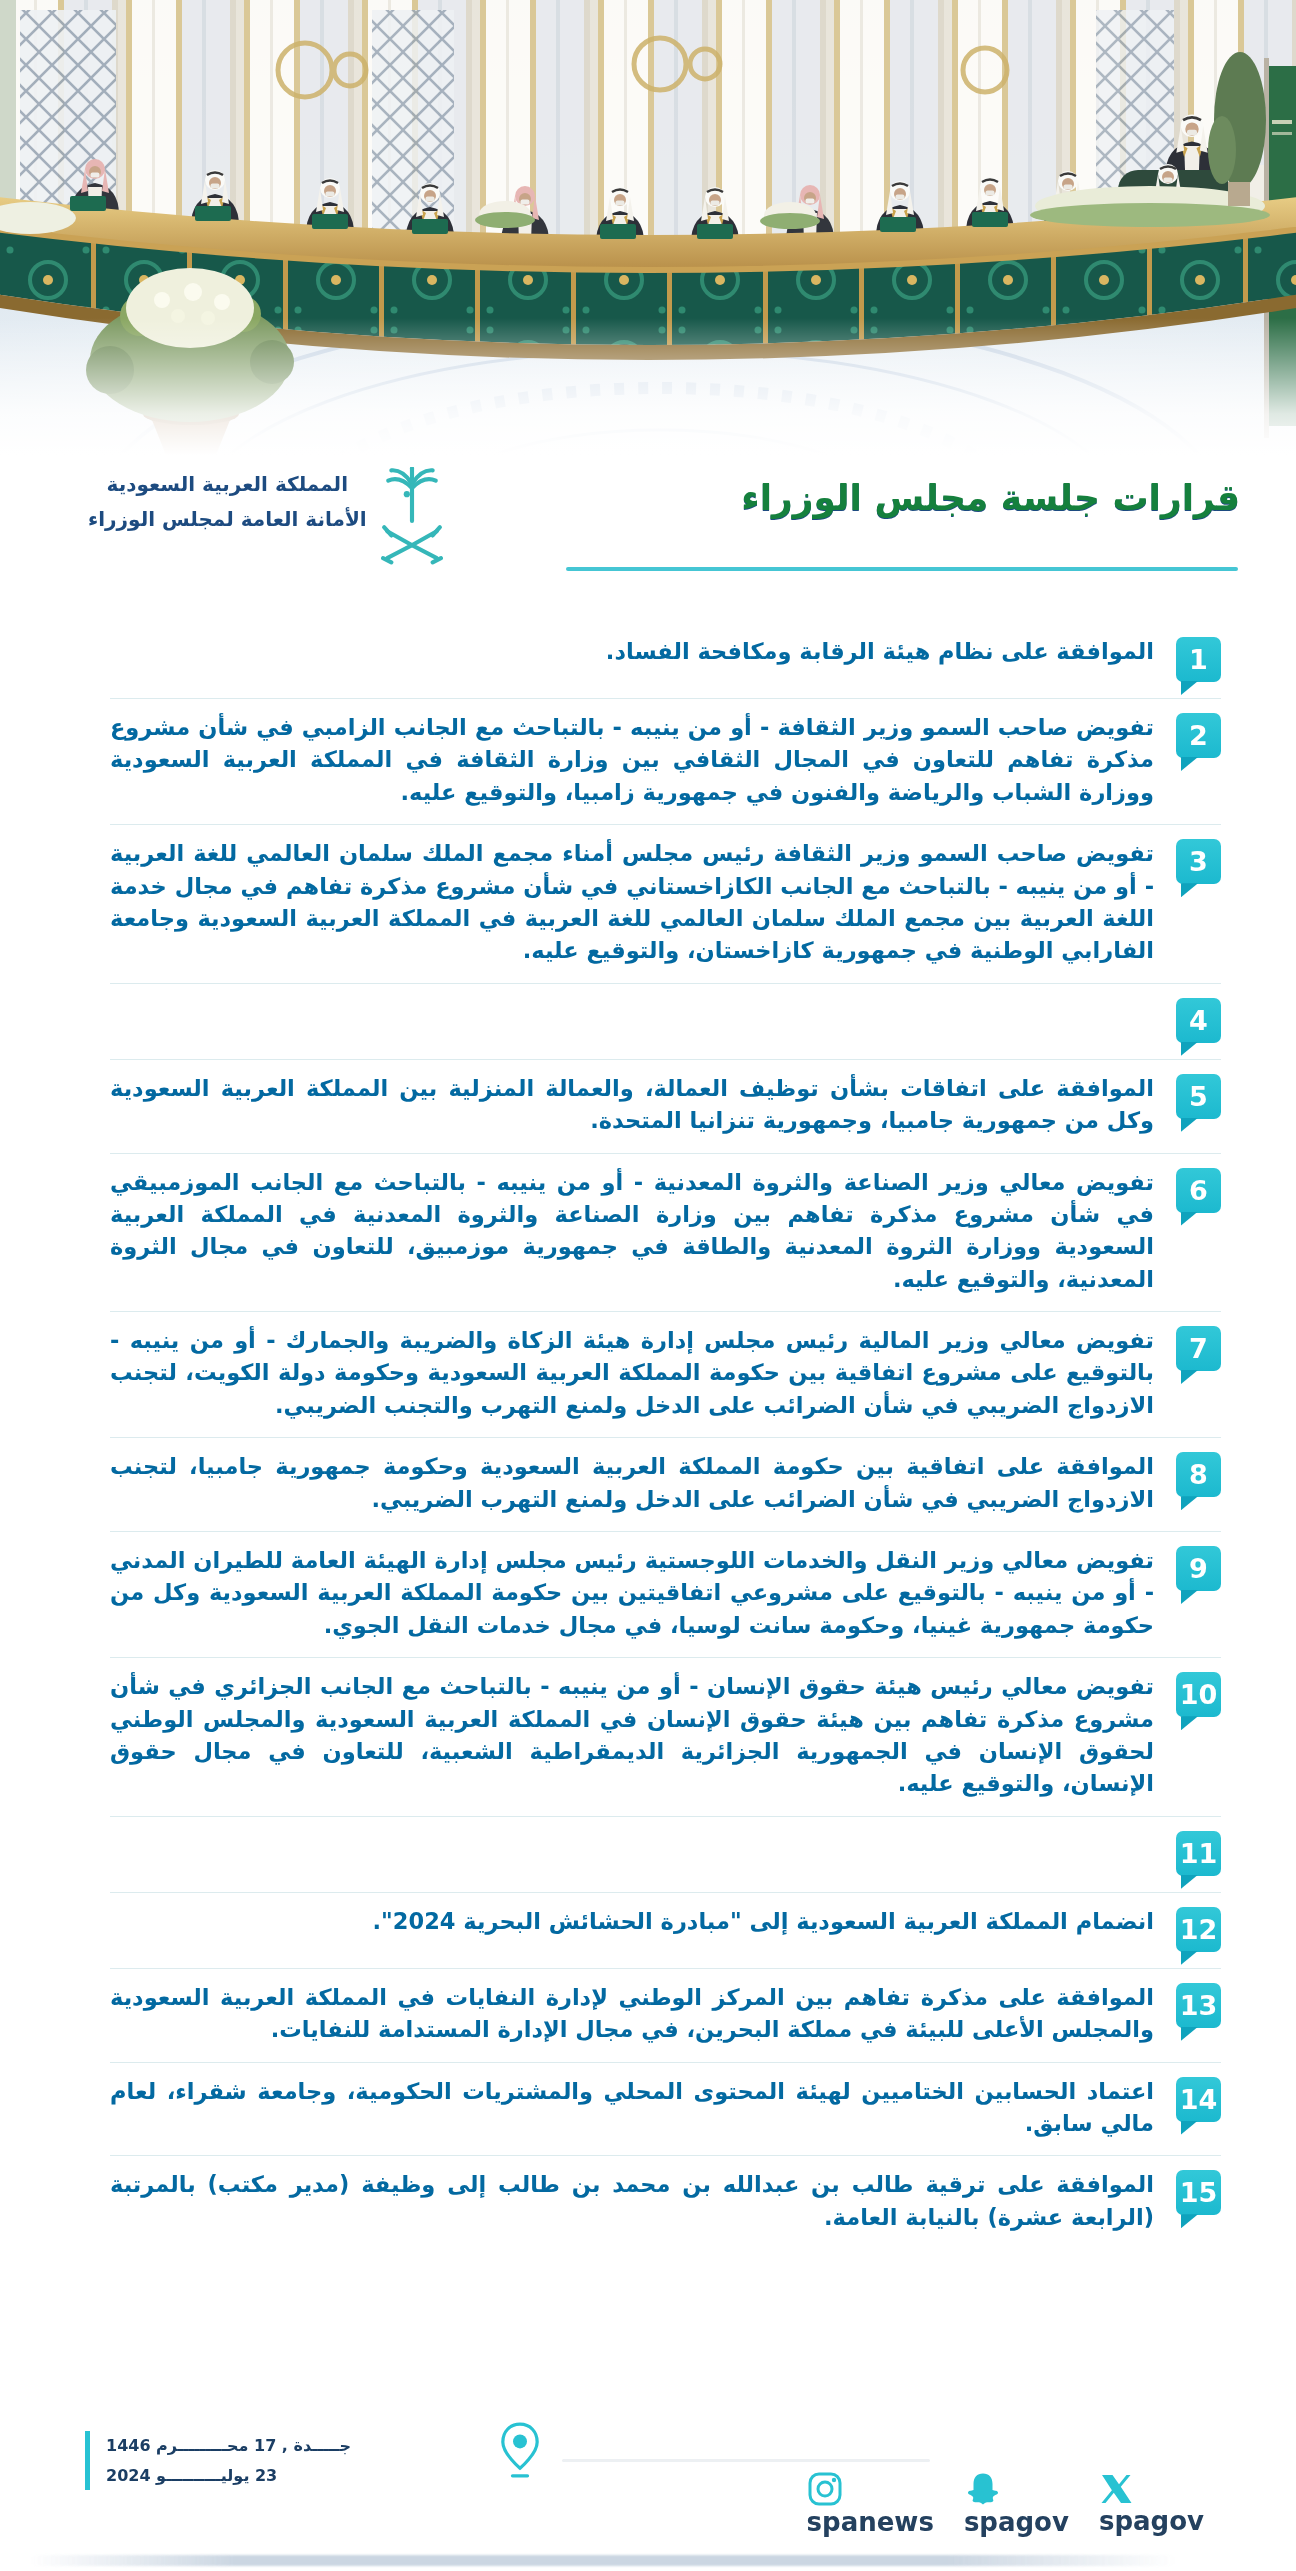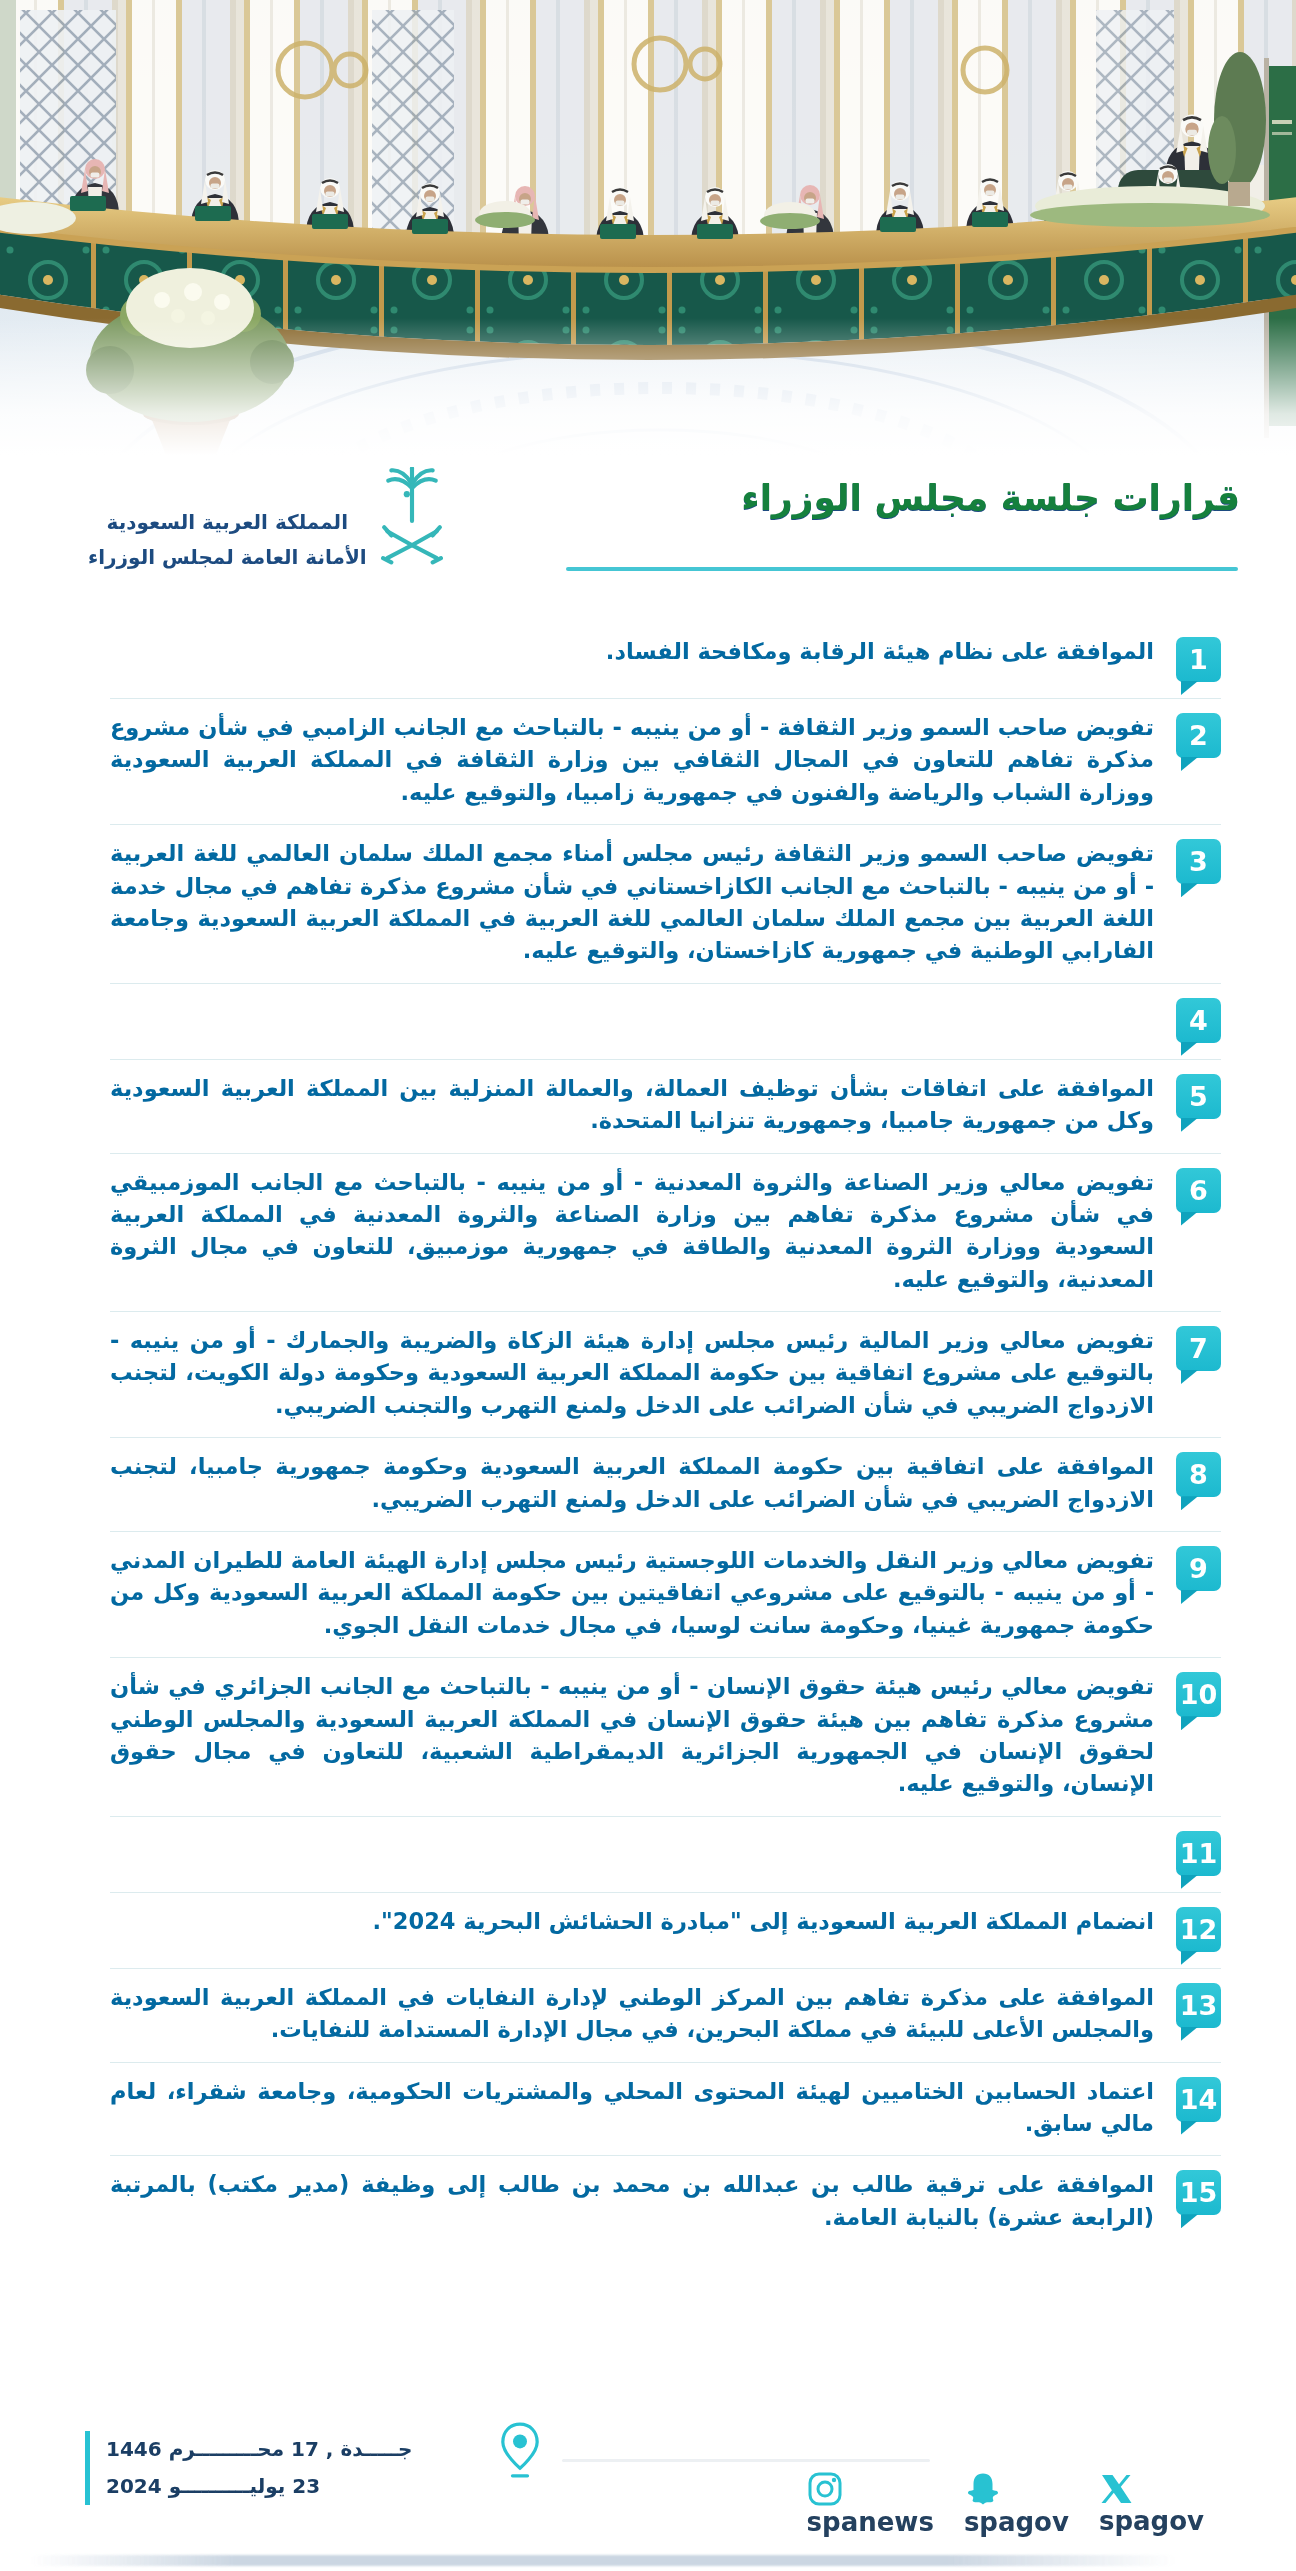--- a/index.html
+++ b/index.html
@@ -8,21 +8,21 @@
     position:relative; width:1296px; height:2571px; margin:0 auto;
     background:#ffffff; overflow:hidden;
   }
 
   
   .photo-banner { position:relative; width:1296px; height:455px; overflow:hidden; }
   .photo-banner svg { display:block; }
 
   
   .header { position:relative; height:168px; }
-  .logo { position:absolute; left:88px; top:12px; display:flex; align-items:flex-end; gap:14px; }
+  .logo { position:absolute; left:88px; top:12px; display:flex; align-items:flex-start; gap:14px; }
   .logo-text { text-align:center; color:#1d4b80; font-weight:bold; font-size:20px; line-height:1.75; }
   .logo-emblem { width:62px; height:108px; }
   .page-title {
     position:absolute; right:56px; top:22px;
     color:#15803d; font-size:36px; font-weight:800; letter-spacing:-1px;
     direction:rtl; white-space:nowrap;
     text-shadow:0 1px 0 #1d4b80;
   }
   .title-underline {
     position:absolute; right:58px; top:112px; width:672px; height:4px;
@@ -58,21 +58,21 @@
     flex:1; color:#0369a1; font-size:22.5px; font-weight:700;
     line-height:1.44; text-align:justify;
   }
 
   
   .footer { position:absolute; left:0; bottom:28px; width:1296px; height:130px; background:#fff; }
   .date-block {
     position:absolute; left:85px; top:18px;
     border-left:5px solid #27c2d3; padding-left:16px;
     direction:rtl; text-align:left;
-    color:#1b3e64; font-size:20px; font-weight:bold; line-height:1.85;
+    color:#1b3e64; font-size:16px; font-weight:bold; line-height:1.85;
     white-space:nowrap;
   }
   .pin-wrap { position:absolute; left:498px; top:8px; }
   .footer-faint-line {
     position:absolute; left:562px; top:46px; width:368px; height:3px;
     background:#edf0f3; border-radius:2px;
   }
   .social { position:absolute; right:92px; top:58px; display:flex; direction:ltr; align-items:center; gap:30px; }
   .social-link { display:flex; align-items:flex-start; text-decoration:none; cursor:pointer;flex-direction:column; }
   .social-handle { color:#24415f; font-size:26px; font-weight:600; font-family:"DejaVu Sans", sans-serif; }

